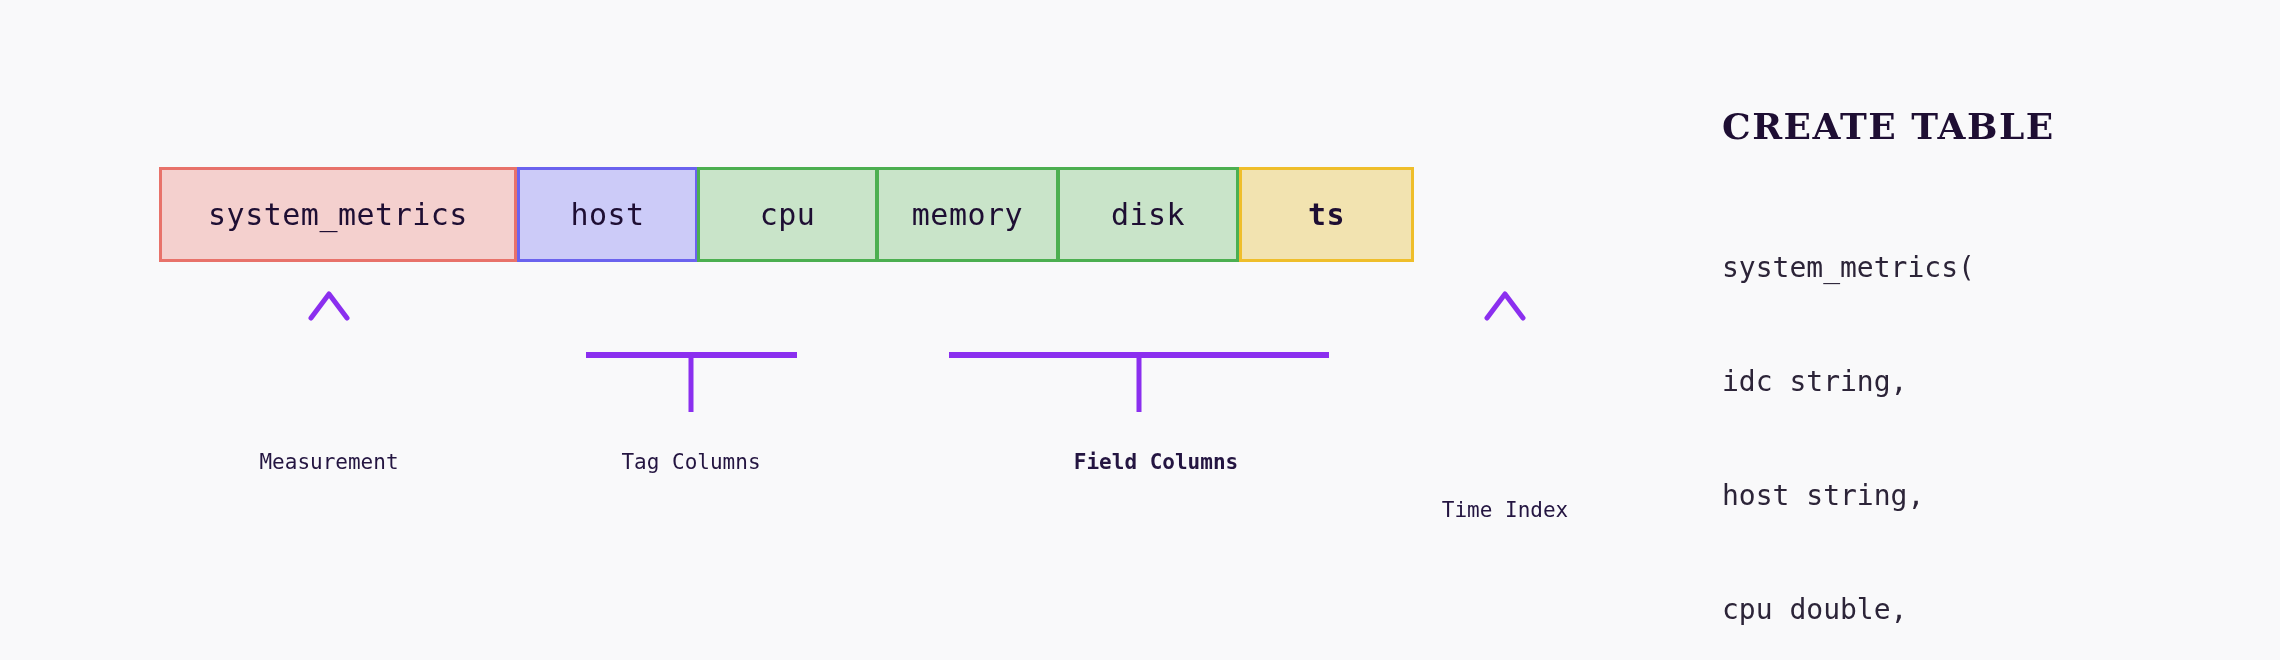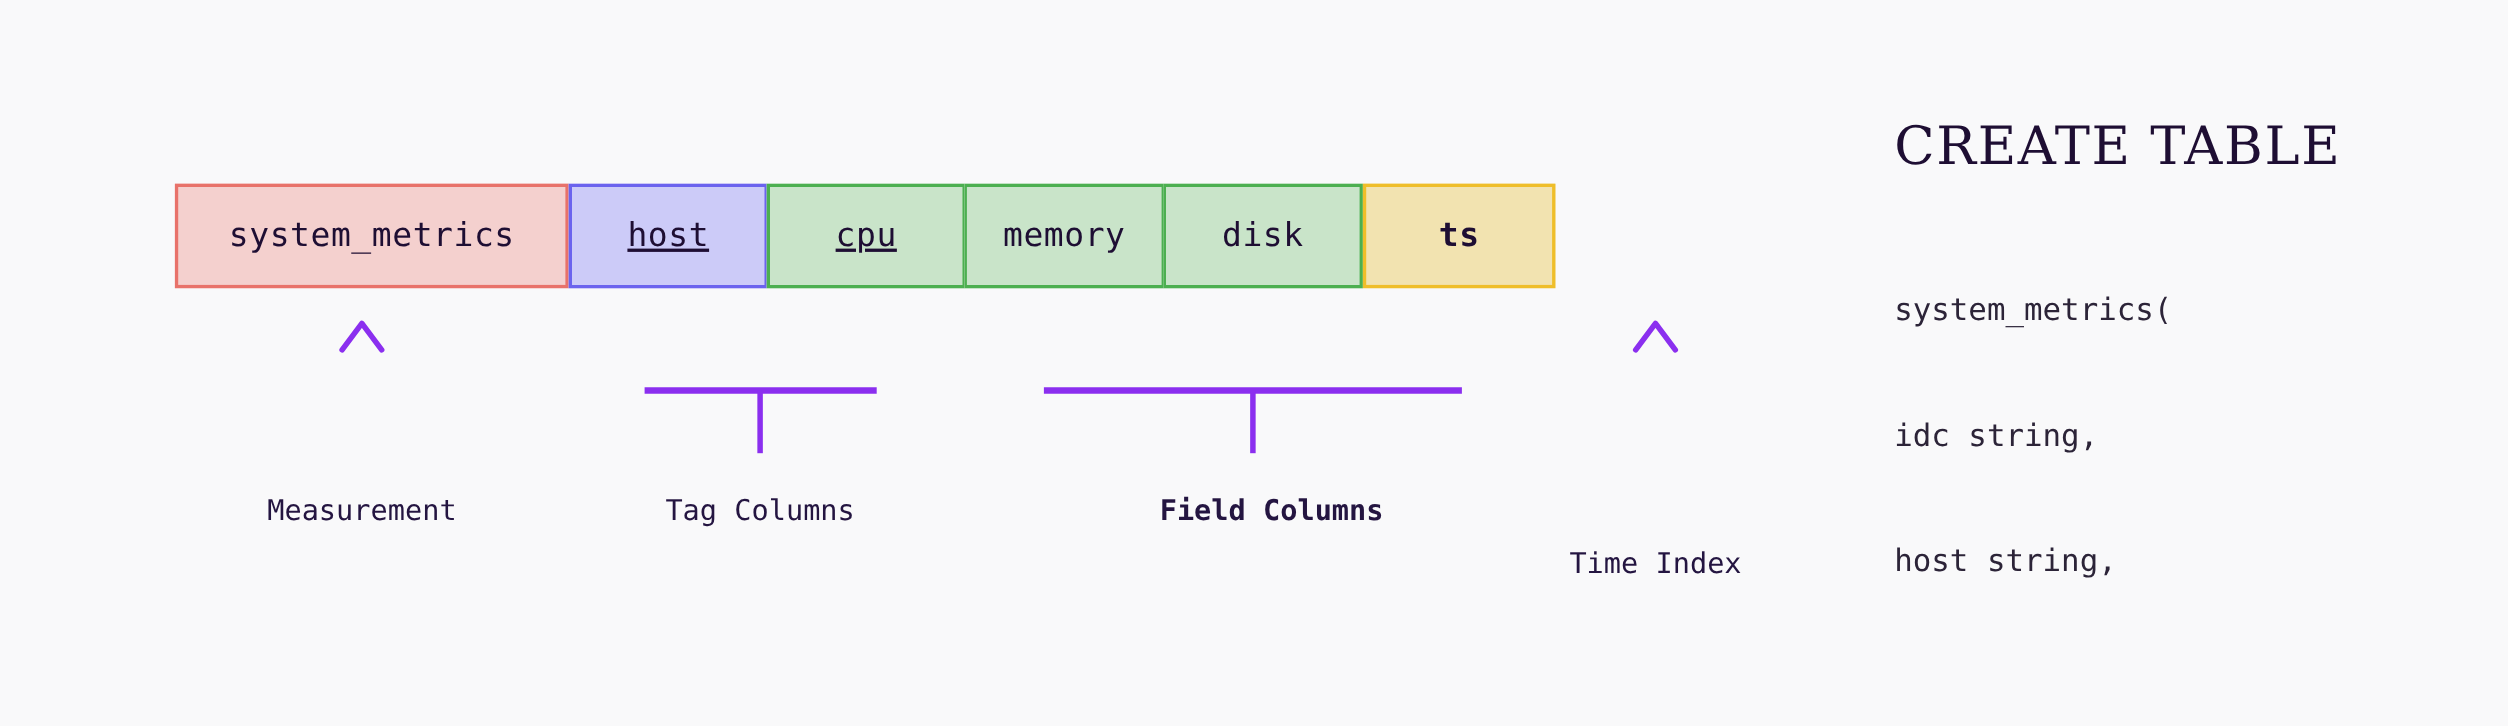--- a/index.html
+++ b/index.html
@@ -25,40 +25,40 @@
   .cell.measurement{width:358px;background:#F4D0CE;border-color:#E8726A;
                     border-left-width:3px;border-right-width:3px;}
   .cell.tag      {background:#CCCBF8;border-color:#6B63EE;}
   .cell.field    {background:#C9E4C9;border-color:#4CAF50;}
   .cell.time     {background:#F2E3B0;border-color:#EFBE2A;
                   border-left-width:3px;border-right-width:3px;width:175px;font-weight:bold;}
   .cell.tag.first {border-left-width:3px;}
   .cell.tag.last  {border-right-width:3px;}
   .cell.field.first{border-left-width:3px;}
   .cell.field.last {border-right-width:3px;}
-  .w180{width:180px;text-decoration:underline;} .w179{width:179px;} .w181{width:181px;}
+  .w180{width:180px;} .w179{width:179px;} .w181{width:181px;}
 
   
   .conn{position:absolute;}
 
   
   .blabel{
     position:absolute;top:450px;
     font-family:"DejaVu Sans Mono", monospace;
-    font-size:26px;color:#241541;
+    font-size:21px;color:#241541;
     text-align:center;white-space:nowrap;
     transform:translateX(-50%);
   }
 
   
   .panel{position:absolute;left:1722px;top:105px;}
   .panel h1{
     margin:0 0 26px 0;
     font-family:"DejaVu Serif", serif;
-    font-weight:normal;font-size:48px;
+    font-weight:bold;font-size:36px;
     color:#1E0E33;letter-spacing:1.5px;
   }
   .code{
     font-family:"DejaVu Sans Mono", monospace;
     font-size:28px;line-height:38px;
     color:#2C2438;white-space:pre;
   }
 </style>
 </head>
 <body>
@@ -132,20 +132,21 @@
   <div class="blabel" style="left:691px;">Tag Columns</div>
   <div class="blabel" style="left:1156px;font-weight:bold;">Field Columns</div>
   <div class="blabel" style="left:1505px;margin-top:48px;">Time Index</div>
 
   <div class="panel">
     <h1>CREATE TABLE</h1>
     <div class="code">
       <div><span>system_metrics(</span></div>
       <div><span>idc string,</span></div>
       <div><span>host string,</span></div>
+      <div><span>cpu double,</span></div>
       
       
       
       
     </div>
   </div>
 
 </div>
 
 </body></html>

